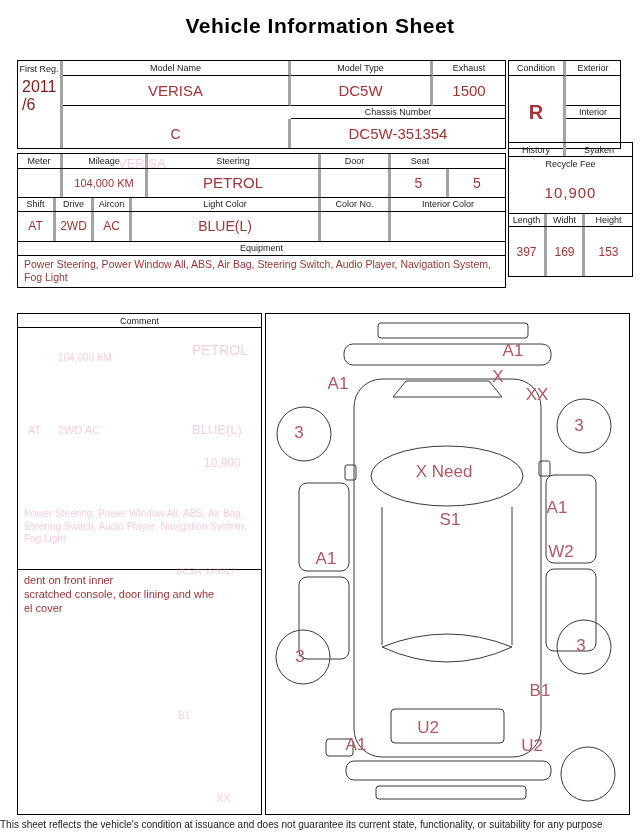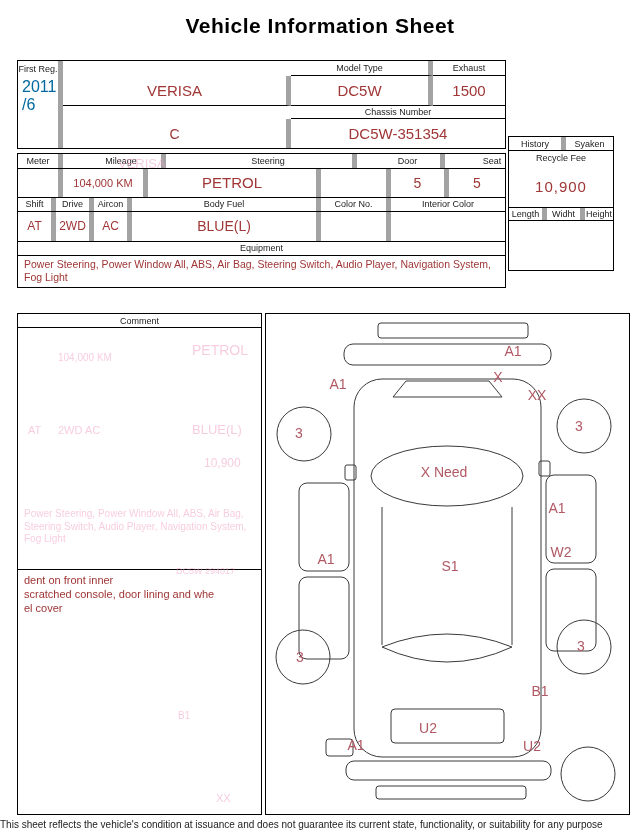--- a/index.html
+++ b/index.html
@@ -7,128 +7,142 @@
     position:relative; width:640px; height:835px; background:#fff;
     font-family:"Liberation Sans", sans-serif; color:#111; overflow:hidden;
   }
   .title {
     position:absolute; top:14px; left:0; width:100%; text-align:center;
     font-size:21px; font-weight:bold; letter-spacing:.5px; color:#000;
   }
   .block { position:absolute; border:1px solid #000; box-sizing:border-box; background:transparent; }
   .grid { display:grid; width:100%; height:100%; }
   .cell { display:flex; align-items:center; justify-content:center; box-sizing:border-box; overflow:hidden; }
-  .br { border-right:5px solid #a3a3a3; }
+  .br { border-right:3px solid #a3a3a3; }
   .bb { border-bottom:1px solid #000; }
   .row { display:grid; box-sizing:border-box; }
   .rbb { border-bottom:1px solid #000; }
   .label { font-size:9px; color:#222; }
   .red { color:#a03636; }
   .v15 { font-size:15px; }
   .v14 { font-size:14px; }
   .v12 { font-size:12px; }
   .v11 { font-size:11px; }
   .v10 { font-size:10px; }
-  .firstreg { font-size:16px; color:#0369a1; white-space:pre-line; justify-content:flex-start; align-items:flex-start; padding:2px 0 0 4px; line-height:1.1; }
+  .firstreg { font-size:16px; color:#7f1d1d; white-space:pre-line; justify-content:flex-start; align-items:flex-start; padding:2px 0 0 4px; line-height:1.1; }
   .condR { font-size:20px; font-weight:bold; }
   .fee { font-size:15px; letter-spacing:1px; }
   .equip { font-size:10.5px; line-height:1.3; padding:2px 6px; align-items:flex-start; justify-content:flex-start; text-align:left; }
   .colflex { display:flex; flex-direction:column; }
   .note { font-size:11px; line-height:1.25; padding:4px 6px; white-space:pre-line; text-align:left; }
   .comment-body { position:relative; }
   .footer {
     position:absolute; top:819px; left:0; width:100%; text-align:left;
     font-size:10px; color:#222;
   }
   
   .diagram-wrap { position:relative; }
   .diagram-wrap svg { position:absolute; left:0; top:1px; }
   #annotation-layer { position:absolute; left:0; top:0; right:0; bottom:0; pointer-events:none; }
-  .anno { position:absolute; transform:translate(-50%,-50%); font-size:14px; color:#b15964; white-space:nowrap; }
+  .anno { position:absolute; transform:translate(-50%,-50%); font-size:17px; color:#b15964; white-space:nowrap; }
   
   #watermark-layer { position:absolute; left:0; top:0; width:640px; height:835px; pointer-events:none; z-index:6; }
   .ghost { position:absolute; color:#f2a4c6; opacity:.55; white-space:nowrap; line-height:1.25; }
 </style>
 </head>
 <body>
 
 <div class="sheet">
 
   <div class="title">Vehicle Information Sheet</div>
 
   <div class="block grid" style="left:17px; top:60px; width:489px; height:89px; grid-template-columns:45px 228px 142px 1fr; grid-template-rows:15px 30px 13px 1fr;">
     <div class="cell label br" style="grid-area:1/1/2/2">First Reg.</div>
     <div class="cell br firstreg" style="grid-area:2/1/5/2">2011
 /6</div>
+    <div class="cell label br bb" style="grid-area:1/2/2/3">Model Name</div>
     <div class="cell label br bb" style="grid-area:1/3/2/4">Model Type</div>
     <div class="cell label bb" style="grid-area:1/4/2/5">Exhaust</div>
     <div class="cell red v15 br bb" style="grid-area:2/2/3/3">VERISA</div>
     <div class="cell red v15 br bb" style="grid-area:2/3/3/4">DC5W</div>
     <div class="cell red v15 bb" style="grid-area:2/4/3/5">1500</div>
     <div class="cell label bb" style="grid-area:3/3/4/5">Chassis Number</div>
     <div class="cell red v14 br" style="grid-area:4/2/5/3">C</div>
     <div class="cell red v15" style="grid-area:4/3/5/5">DC5W-351354</div>
   </div>
 
+  <div class="block grid" style="left:508px; top:60px; width:113px; height:89px; grid-template-columns:57px 1fr; grid-template-rows:15px 30px 13px 1fr;">
+    <div class="cell label br bb" style="grid-area:1/1/2/2">Condition</div>
+    <div class="cell red condR br" style="grid-area:2/1/5/2">R</div>
+    <div class="cell label bb" style="grid-area:1/2/2/3">Exterior</div>
+    <div class="cell bb" style="grid-area:2/2/3/3"></div>
+    <div class="cell label bb" style="grid-area:3/2/4/3">Interior</div>
+    <div class="cell" style="grid-area:4/2/5/3"></div>
+  </div>
 
   <div class="block colflex" style="left:17px; top:153px; width:489px; height:135px;">
-    <div class="row rbb" style="height:15px; grid-template-columns:45px 85px 173px 70px 58px 1fr;gap:18px;">
+    <div class="row rbb" style="height:15px; grid-template-columns:45px 85px 173px 70px 58px 1fr;">
       <div class="cell label br">Meter</div>
       <div class="cell label br">Mileage</div>
       <div class="cell label br">Steering</div>
       <div class="cell label br">Door</div>
       <div class="cell label">Seat</div>
     </div>
     <div class="row rbb" style="height:30px; grid-template-columns:45px 85px 173px 70px 58px 1fr;">
       <div class="cell br"></div>
       <div class="cell red v11 br">104,000 KM</div>
       <div class="cell red v15 br">PETROL</div>
       <div class="cell br"></div>
       <div class="cell red v14 br">5</div>
       <div class="cell red v14">5</div>
     </div>
     <div class="row rbb" style="height:14px; grid-template-columns:38px 38px 38px 189px 70px 1fr;">
       <div class="cell label br">Shift</div>
       <div class="cell label br">Drive</div>
       <div class="cell label br">Aircon</div>
-      <div class="cell label br">Body Fuel</div>
+      <div class="cell label br">Light Color</div>
       <div class="cell label br">Color No.</div>
       <div class="cell label">Interior Color</div>
     </div>
     <div class="row rbb" style="height:31px; grid-template-columns:38px 38px 38px 189px 70px 1fr;">
       <div class="cell red v12 br">AT</div>
       <div class="cell red v12 br">2WD</div>
       <div class="cell red v12 br">AC</div>
       <div class="cell red v14 br">BLUE(L)</div>
       <div class="cell br"></div>
       <div class="cell"></div>
     </div>
     <div class="row rbb" style="height:14px; grid-template-columns:1fr;">
       <div class="cell label">Equipment</div>
     </div>
     <div class="row" style="flex:1; grid-template-columns:1fr;">
       <div class="cell red equip">Power Steering, Power Window  All, ABS, Air Bag, Steering Switch, Audio Player, Navigation System, Fog Light</div>
     </div>
   </div>
 
-  <div class="block colflex" style="left:508px; top:136px; width:106px; height:135px;">
+  <div class="block colflex" style="left:508px; top:142px; width:125px; height:135px;">
     <div class="row rbb" style="height:14px; grid-template-columns:57px 1fr;">
       <div class="cell label br">History</div>
       <div class="cell label">Syaken</div>
     </div>
     <div class="row" style="height:14px; grid-template-columns:1fr;">
       <div class="cell label">Recycle Fee</div>
     </div>
     <div class="row rbb" style="height:43px; grid-template-columns:1fr;">
       <div class="cell red fee">10,900</div>
     </div>
     <div class="row rbb" style="height:13px; grid-template-columns:38px 38px 1fr;">
       <div class="cell label br">Length</div>
       <div class="cell label br">Widht</div>
       <div class="cell label">Height</div>
+    </div>
+    <div class="row" style="flex:1; grid-template-columns:38px 38px 1fr;">
+      <div class="cell red v12 br">397</div>
+      <div class="cell red v12 br">169</div>
+      <div class="cell red v12">153</div>
     </div>
   </div>
 
   <div class="block colflex" style="left:17px; top:313px; width:245px; height:502px;">
     <div class="cell label bb" style="height:14px; flex:none;">Comment</div>
     <div class="comment-body bb" style="height:241px; flex:none;"></div>
     <div class="red note" style="flex:1;">dent on front inner
 scratched console, door lining and whe
 el cover</div>
   </div>
@@ -162,21 +176,21 @@
       </g>
     </svg>
     <div id="annotation-layer">
         <div class="anno" style="left: 247px; top: 37px;">A1</div>
         <div class="anno" style="left: 232px; top: 63px;">X</div>
         <div class="anno" style="left: 72px; top: 70px;">A1</div>
         <div class="anno" style="left: 271px; top: 81px;">XX</div>
         <div class="anno" style="left: 33px; top: 119px;">3</div>
         <div class="anno" style="left: 313px; top: 112px;">3</div>
         <div class="anno" style="left: 178px; top: 158px;">X Need</div>
-        <div class="anno" style="left: 184px; top: 206px; margin-top: 46px;">S1</div>
+        <div class="anno" style="left: 184px; top: 206px;">S1</div>
         <div class="anno" style="left: 291px; top: 194px;">A1</div>
         <div class="anno" style="left: 60px; top: 245px;">A1</div>
         <div class="anno" style="left: 295px; top: 238px;">W2</div>
         <div class="anno" style="left: 34px; top: 343px;">3</div>
         <div class="anno" style="left: 315px; top: 332px;">3</div>
         <div class="anno" style="left: 274px; top: 377px;">B1</div>
         <div class="anno" style="left: 162px; top: 414px;">U2</div>
         <div class="anno" style="left: 90px; top: 431px;">A1</div>
         <div class="anno" style="left: 266px; top: 432px;">U2</div>
       </div>

